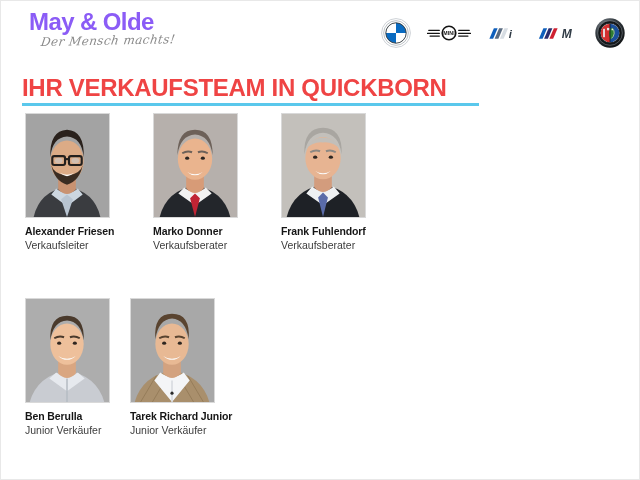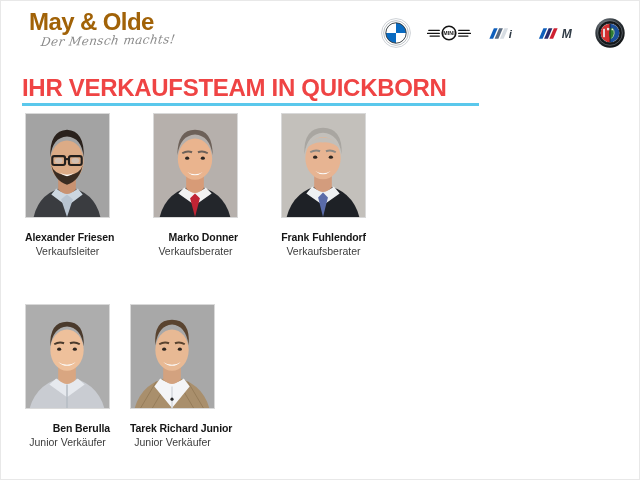--- a/index.html
+++ b/index.html
@@ -29,21 +29,21 @@
   .brandblock {
     position: absolute;
     left: 28px; top: 9px;
     width: 200px;
   }
   .brandname {
     font-family: "Liberation Sans", sans-serif;
     font-weight: 700;
     font-size: 24px;
     letter-spacing: -0.6px;
-    color: #a16207;
+    color: #8b5cf6;
     line-height: 1;
     white-space: nowrap;
   }
   .brandslogan {
     margin-top: 1px;
     margin-left: 12px;
     font-family: "DejaVu Serif", serif;
     font-style: italic;
     font-size: 12px;
     color: #8b8b8b;
@@ -110,37 +110,35 @@
   .photo {
     width: 85px; height: 105px;
     background: #9b9b9b;
     position: relative;
     overflow: hidden;
     border: 1px solid #d9d9d9;
   }
   .photo svg { display: block; width: 100%; height: 100%; }
 
   .m-name {
-    margin-top: 13px;
+    margin-top: 7px;
     font-size: 10.5px;
     font-weight: 700;
     color: #151515;
     line-height: 1.2;
     letter-spacing: -0.1px;
     white-space: nowrap;
-    text-align: right;
   }
   .m-role {
     margin-top: 1px;
     font-size: 10.5px;
     font-weight: 400;
     color: #3c3c3c;
     line-height: 1.2;
     white-space: nowrap;
-    text-align: center;
   }
 
   
   .footer {
     position: absolute;
     left: 1px; right: 1px; bottom: 1px;
     height: 45px;
     background: #878787;
     display: flex;
     align-items: center;

